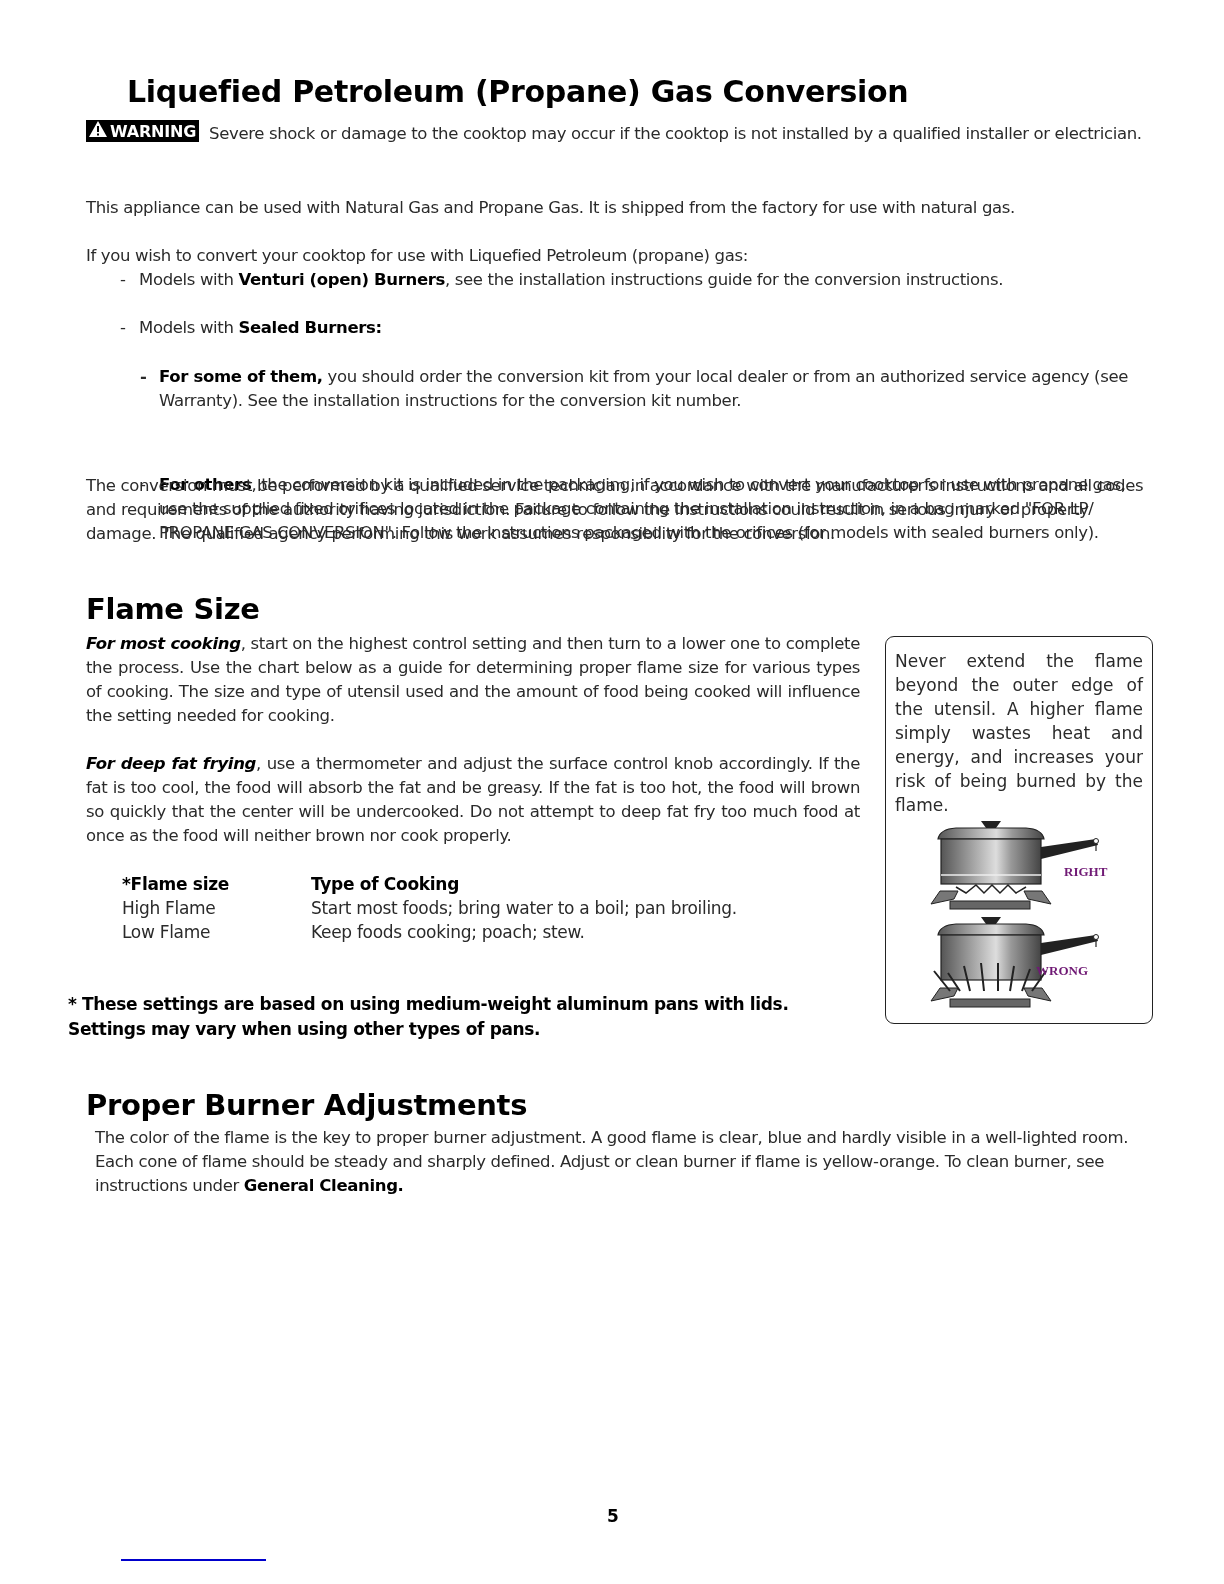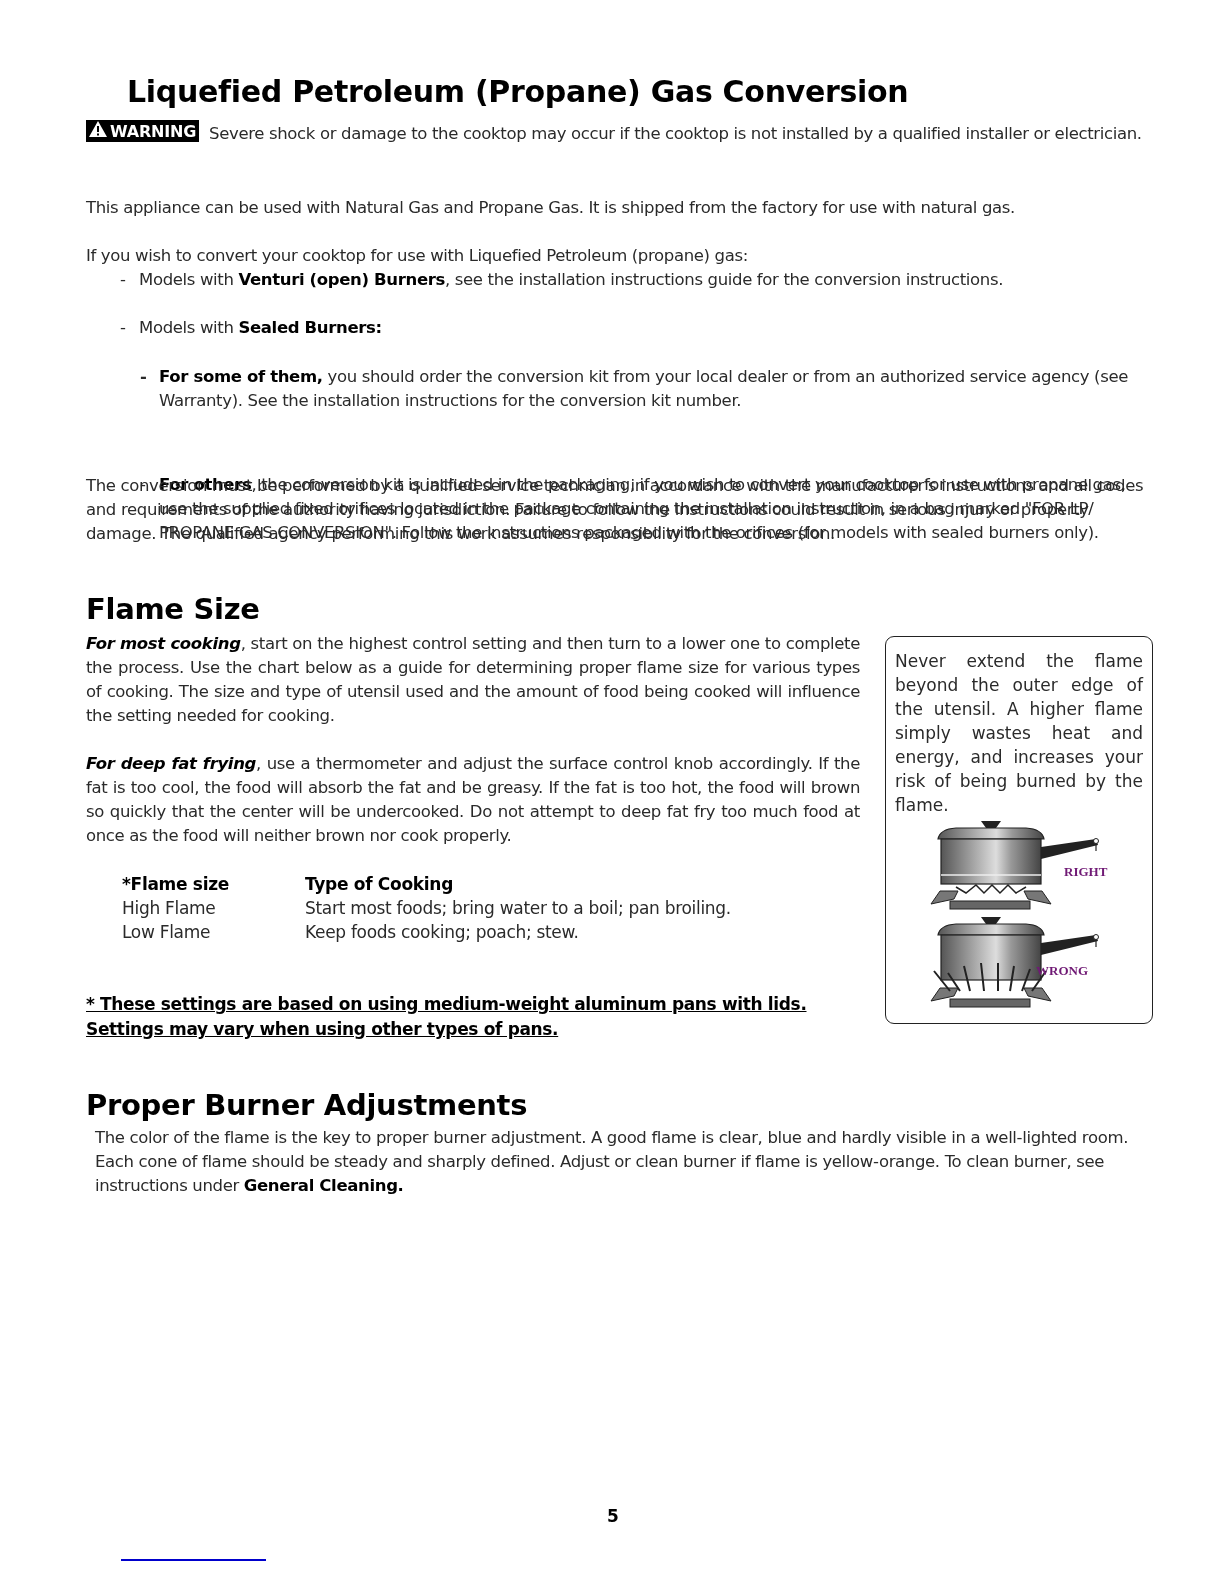--- a/index.html
+++ b/index.html
@@ -12,21 +12,21 @@
   .para { font-size: 16.5px; line-height: 24px; color: #2a2a2a; letter-spacing: -0.35px; }
   .para b, .para strong { color: #000; }
   .justify { text-align: justify; }
   .warn-badge { display: inline-flex; align-items: flex-start; background: #000; color: #fff;
                 font-weight: bold; font-size: 16px; padding: 0 3px 0 2px; height: 22px;
                 letter-spacing: -0.2px; vertical-align: 1px; margin-right: 10px; }
   .warn-badge svg { margin-right: 2px; }
   .bullet { position: relative; }
   .bullet .dash { position: absolute; left: -19px; top: 0; }
   .tbl { font-size: 17px; line-height: 24px; color: #2a2a2a; letter-spacing: -0.3px; }
-  .tbl .row { display: flex; }
+  .tbl .row { display: flex; gap: 6px; }
   .tbl .c1 { width: 183px; }
   .tbl .hdr { font-weight: bold; color: #000; }
   .note { font-size: 17px; line-height: 25px; font-weight: bold; color: #000; letter-spacing: -0.35px; }
   .sidebox { border: 1.5px solid #222; box-sizing: border-box; }
   .sidebox-text { font-size: 17px; line-height: 24px; color: #2a2a2a; text-align: justify; letter-spacing: 0; }
   .pan-label { font-size: 13px; font-weight: bold; color: #701a75; font-family: Liberation Serif, serif; }
   .page-num { font-size: 17px; font-weight: bold; color: #000; }
   .blue-line { height: 2px; background: #0000cc; }
 </style>
 </head>
@@ -89,21 +89,21 @@
   <div class="row">
     <span class="c1">High Flame</span>
     <span>Start most foods; bring water to a boil; pan broiling.</span>
   </div>
   <div class="row">
     <span class="c1">Low Flame</span>
     <span>Keep foods cooking; poach; stew.</span>
   </div>
 </div>
 
-<div class="abs note" style="left:86px; top:992px; width:780px;text-decoration:underline;">* These settings are based on using medium-weight aluminum pans with lids. Settings may vary when using other types of pans.</div>
+<div class="abs note" style="left:68px; top:992px; width:780px;">* These settings are based on using medium-weight aluminum pans with lids. Settings may vary when using other types of pans.</div>
 
 <div class="abs sidebox" style="left:885px; top:636px; width:268px; height:388px;border-radius:9px;">
   <div class="sidebox-text" style="position:absolute; left:9px; top:12px; width:248px;">Never extend the flame beyond the outer edge of the utensil. A higher flame simply wastes heat and energy, and increases your risk of being burned by the flame.</div>
 
   <svg class="abs" style="left:40px; top:178px;" width="190" height="95" viewBox="0 0 190 95">
     <defs>
       <linearGradient id="potg" x1="0" x2="1" y1="0" y2="0">
         <stop offset="0" stop-color="#555"></stop>
         <stop offset="0.55" stop-color="#ddd"></stop>
         <stop offset="0.7" stop-color="#999"></stop>

